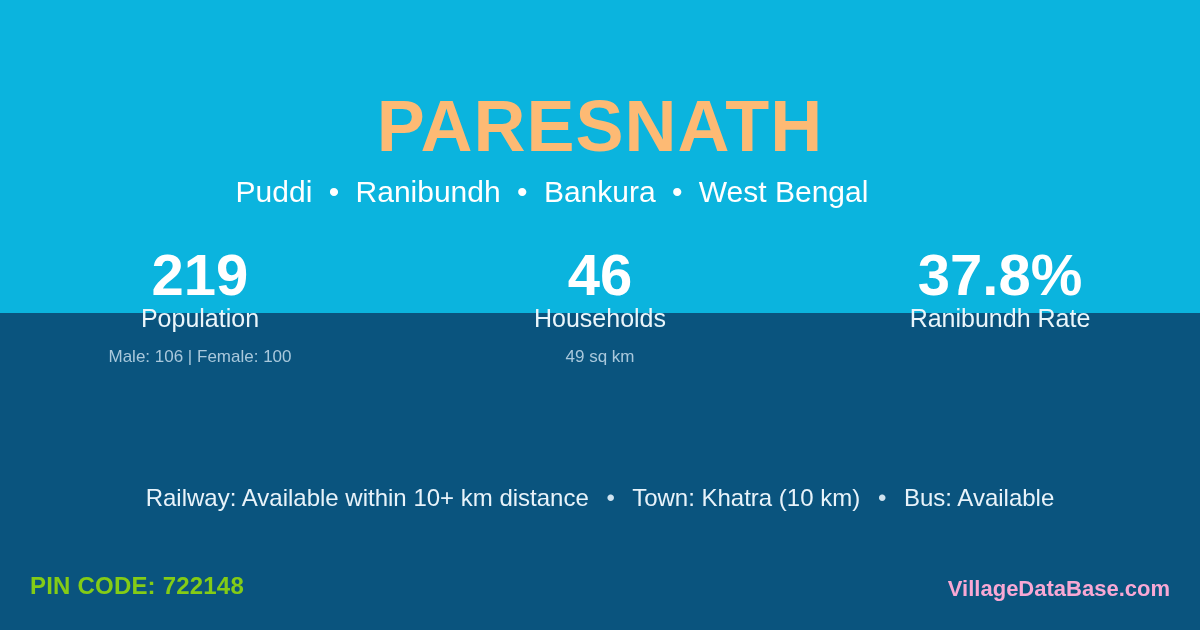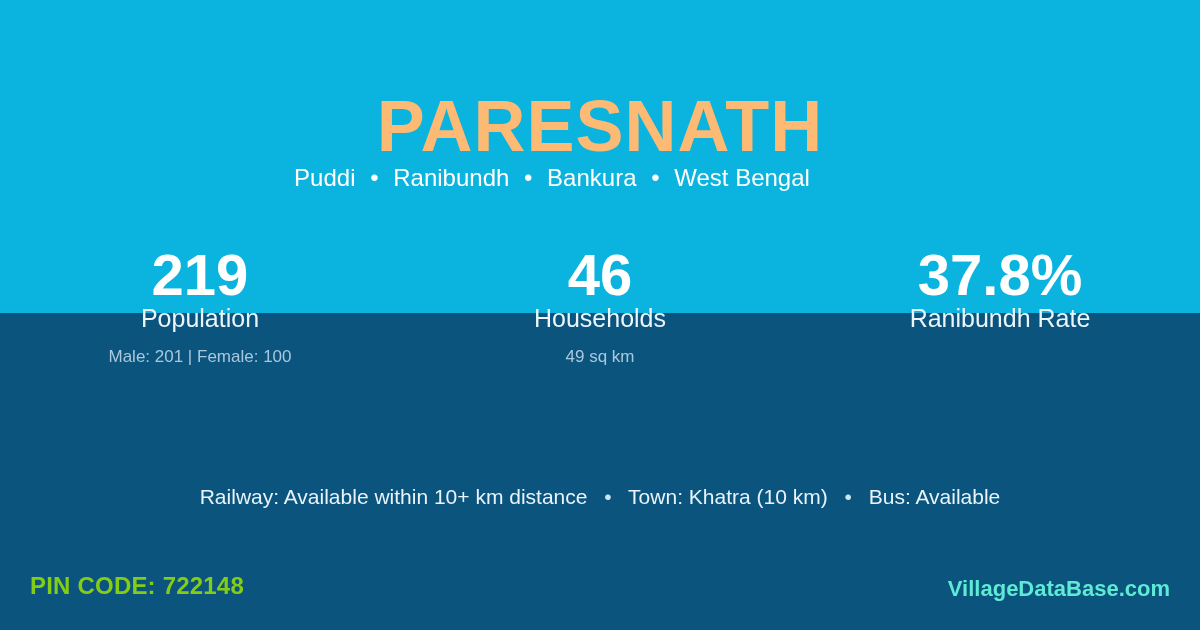--- a/index.html
+++ b/index.html
@@ -53,25 +53,25 @@
     line-height: 1;
     position: absolute;
     top: 90px;
     left: 0;
     width: 1200px;
     white-space: nowrap;
   }
 
   .village-subtitle {
     position: absolute;
-    top: 166px;
+    top: 177px;
     left: 0;
     width: 1104px;
     color: #ffffff;
-    font-size: 24px;
+    font-size: 30px;
     font-weight: normal;
     line-height: 1;
     white-space: nowrap;
   }
   .village-subtitle .sep {
     padding: 0 8px;
     color: #ffffff;
   }
 
   
@@ -115,21 +115,21 @@
   }
 
   
   .amenities {
     position: absolute;
     left: 0;
     top: 486px;
     width: 1200px;
     text-align: center;
     color: #e8f3fa;
-    font-size: 21px;
+    font-size: 24px;
     line-height: 1;
     white-space: nowrap;
   }
   .amenities .sep {
     padding: 0 11px;
     color: #cfe3f0;
   }
 
   
   .footer-pin {
@@ -140,21 +140,21 @@
     font-size: 24px;
     font-weight: bold;
     letter-spacing: 0.2px;
     line-height: 1;
     white-space: nowrap;
   }
   .footer-brand {
     position: absolute;
     right: 30px;
     top: 578px;
-    color: #5eead4;
+    color: #f9a8d4;
     font-size: 22px;
     font-weight: bold;
     line-height: 1;
     white-space: nowrap;
   }
 </style>
 </head>
 <body>
 
 <div class="card">
@@ -173,21 +173,21 @@
       <span class="sep">•</span>
       <span>West Bengal</span>
     </div>
   </div>
 
   <div class="stats">
 
     <div class="stat">
       <span class="stat-value">219</span>
       <span class="stat-label">Population</span>
-      <span class="stat-sub">Male: 201 | Female: 100</span>
+      <span class="stat-sub">Male: 106 | Female: 100</span>
     </div>
 
     <div class="stat">
       <span class="stat-value">46</span>
       <span class="stat-label">Households</span>
       <span class="stat-sub">49 sq km</span>
     </div>
 
     <div class="stat">
       <span class="stat-value">37.8%</span>

